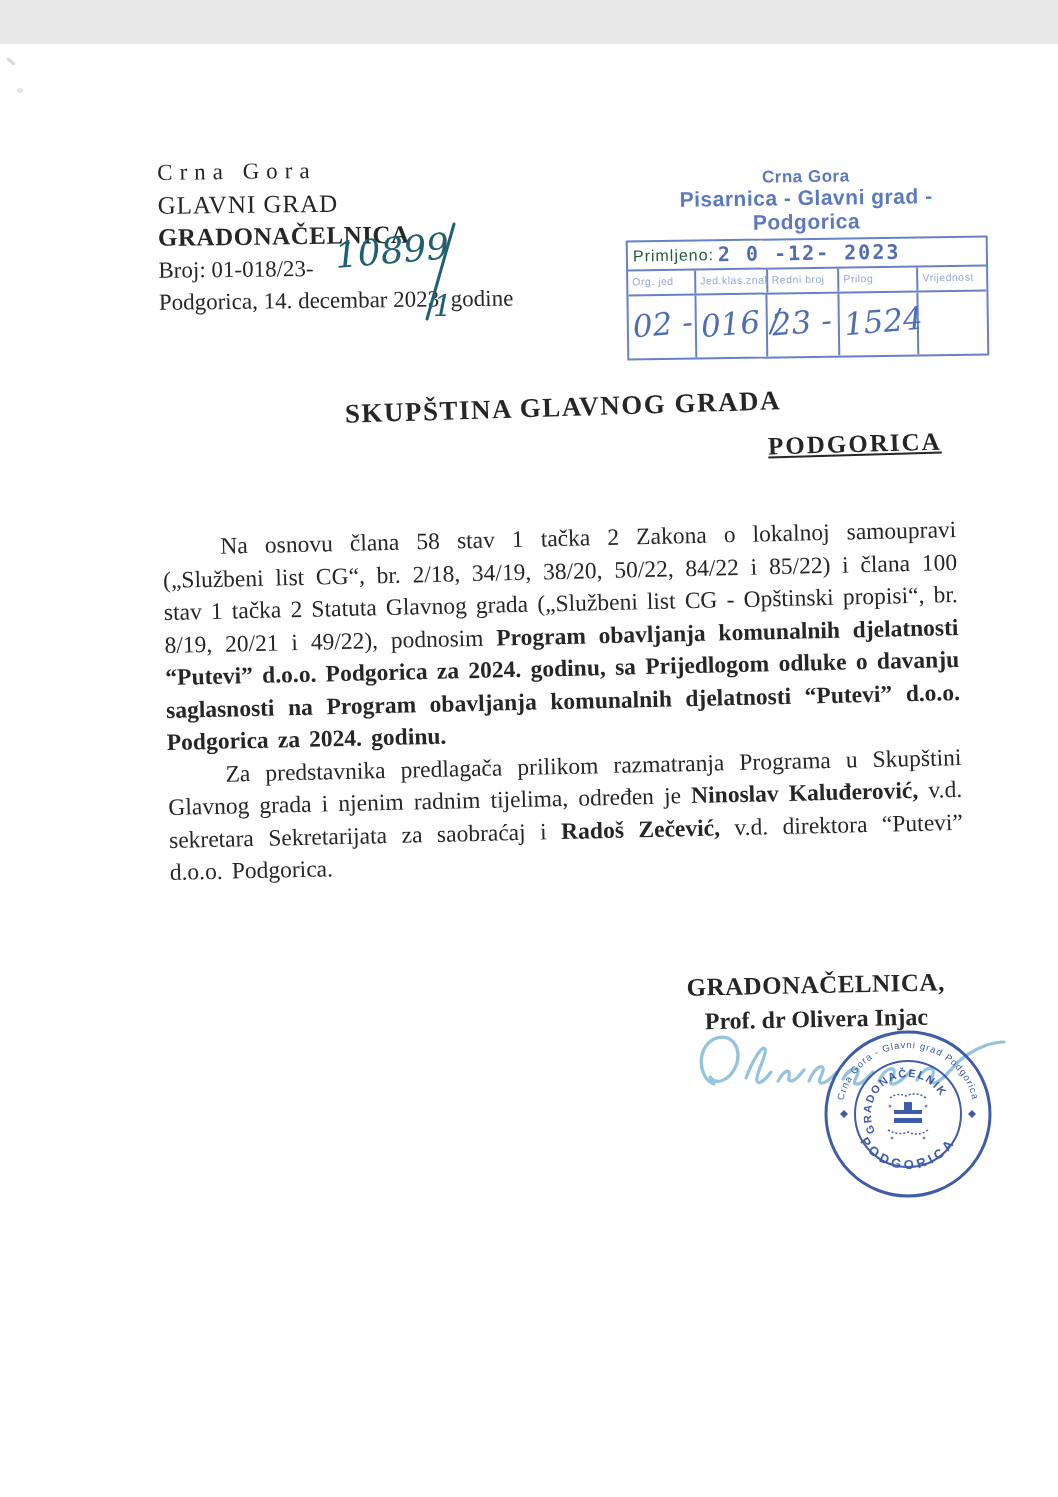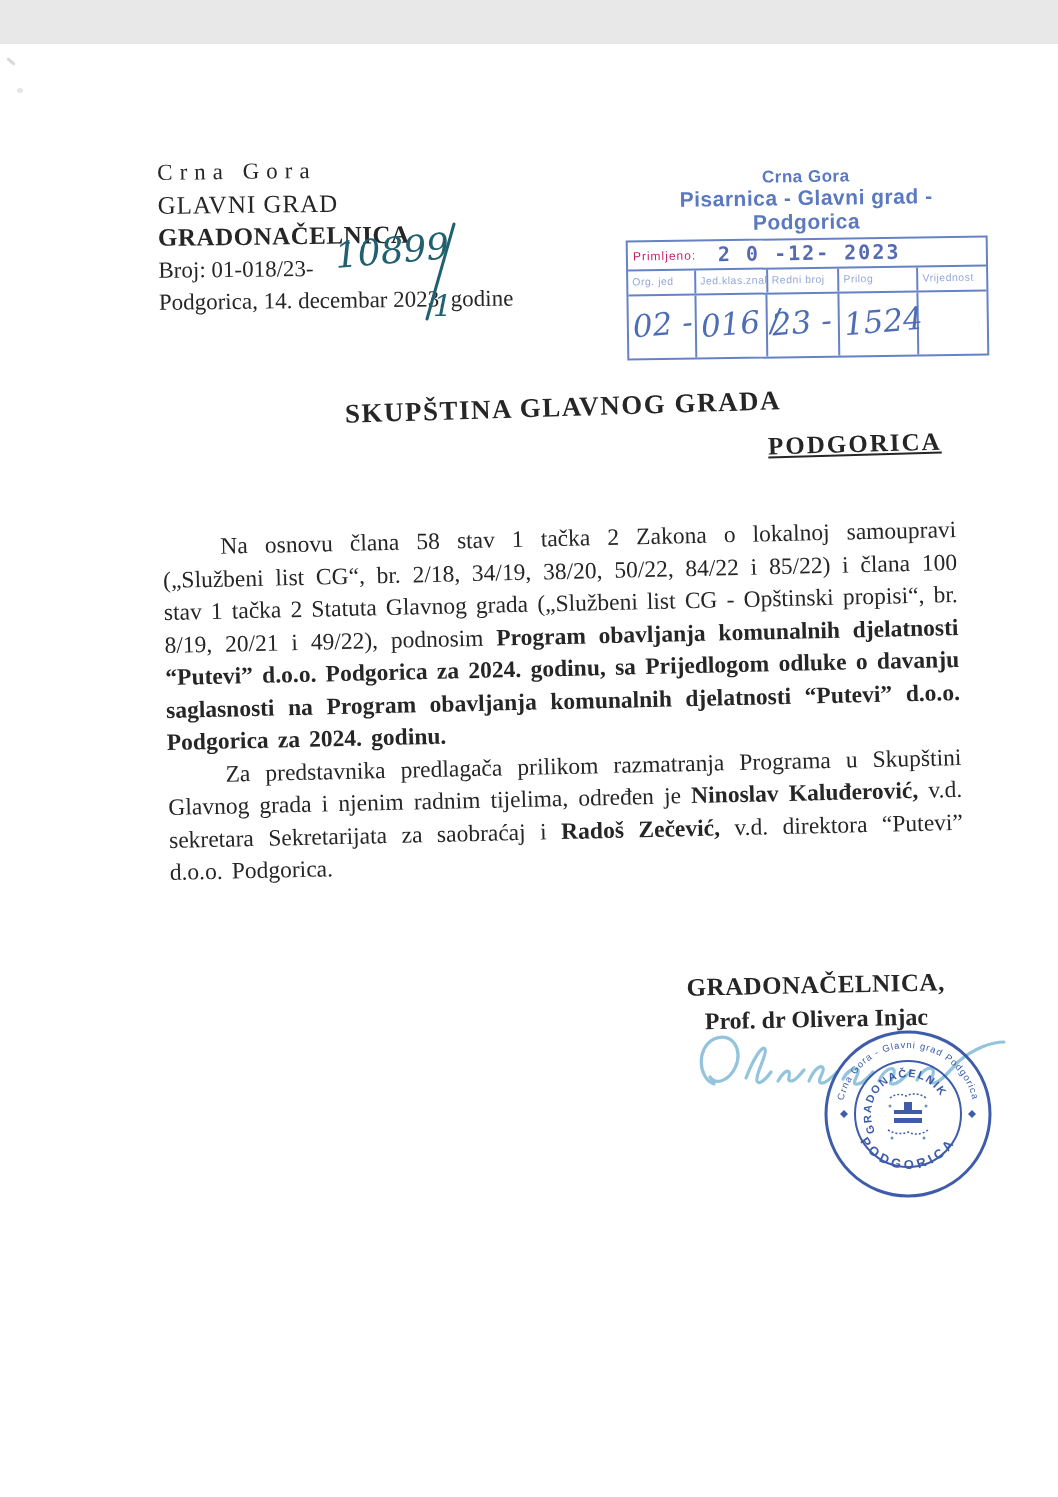--- a/index.html
+++ b/index.html
@@ -36,21 +36,21 @@
     position:absolute;left:626px;top:124px;width:362px;
     transform:rotate(-0.8deg);
     font-family:"Liberation Sans", sans-serif;
     color:#5272bc;
     opacity:.95;
   }
   .stamp-l1{text-align:center;font-weight:bold;font-size:17px;letter-spacing:.5px;line-height:18px;}
   .stamp-l2{text-align:center;font-weight:bold;font-size:21px;letter-spacing:.5px;line-height:24px;margin-bottom:4px;}
   .stamp-table{border:2px solid #5e7cc2;}
   .stamp-row1{display:flex;align-items:center;border-bottom:2px solid #5e7cc2;height:27px;position:relative;}
-  .stamp-received{font-size:12px;color:#be185d;padding-left:5px;letter-spacing:1px;}
+  .stamp-received{font-size:16px;color:#14532d;padding-left:5px;letter-spacing:1px;}
   .stamp-date{
     position:absolute;left:90px;top:1px;
     font-family:"DejaVu Sans Mono", monospace;
     font-weight:bold;font-size:20px;letter-spacing:2px;color:#4b63ae;
   }
   .stamp-row2{display:flex;border-bottom:2px solid #5e7cc2;height:23px;}
   .stamp-row2 .cell{font-size:10.5px;color:#8fa3d4;letter-spacing:.5px;padding:4px 0 0 4px;box-sizing:border-box;border-right:2px solid #5e7cc2;overflow:hidden;white-space:nowrap;}
   .stamp-row3{display:flex;height:62px;}
   .stamp-row3 .cell{box-sizing:border-box;border-right:2px solid #5e7cc2;position:relative;}
   .cell.c1{width:72px;} .cell.c2{width:76px;} .cell.c3{width:76px;} .cell.c4{width:84px;} .cell.c5{width:72px;border-right:none !important;}

